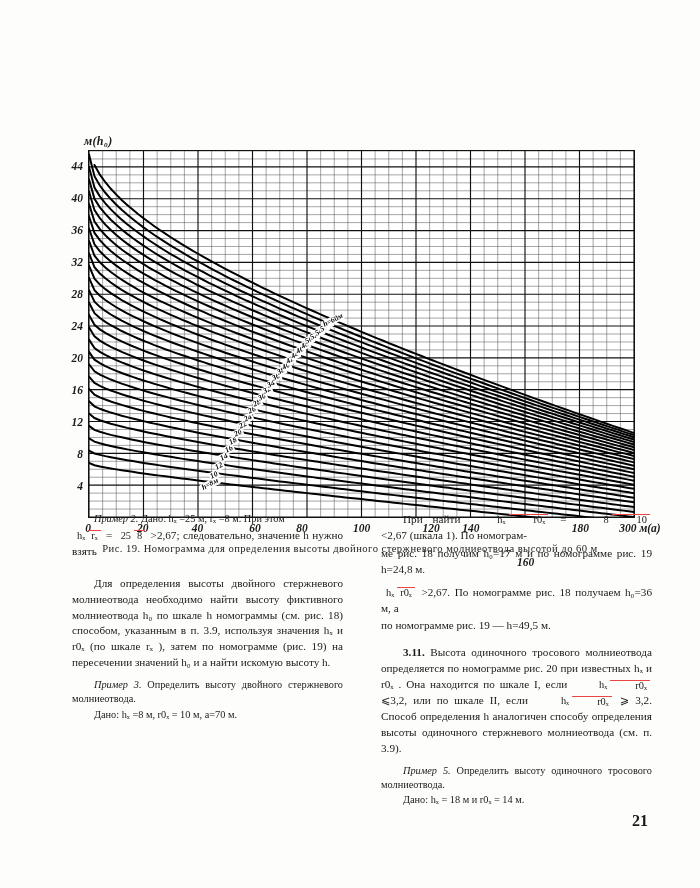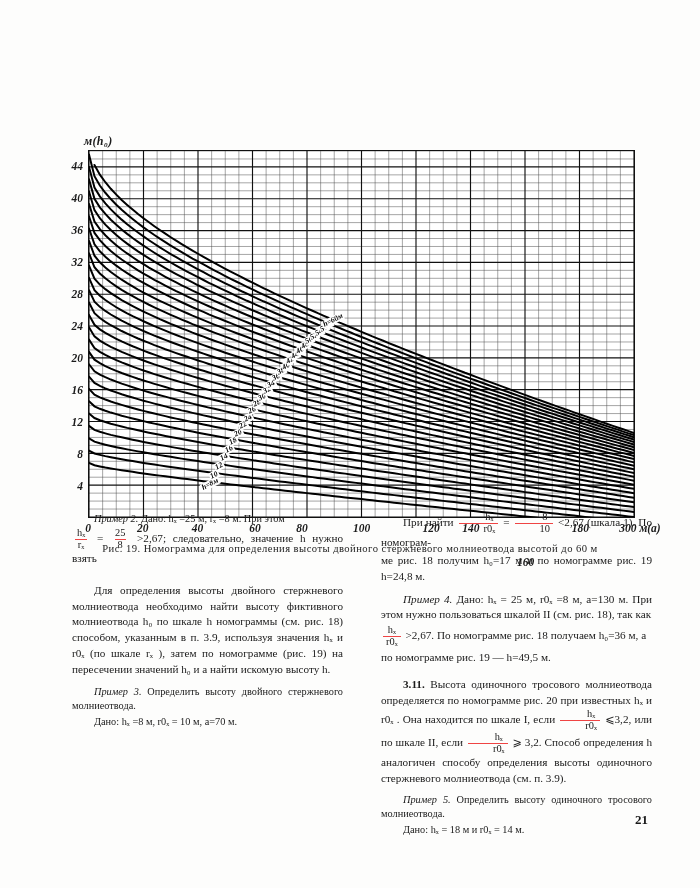--- a/index.html
+++ b/index.html
@@ -133,35 +133,34 @@
   .para-indent { text-indent: 22px; }
   .small-para { font-size: 10.3px; line-height: 1.35; }
   .gap { height: 9px; }
   .gap-sm { height: 5px; }
 
   i.it { font-style: italic; }
   b.bd { font-weight: 700; }
 
   .frac {
     display: inline-flex;
-    flex-direction: column;
     align-items: center;
     vertical-align: middle;
     line-height: 1.05;
     margin: 0 2px;
     font-size: 10.4px;
   }
   .frac .num { padding: 0 3px; }
   .frac .den { border-top: 1px solid #ef4444; padding: 0 3px; }
 
   .page-number {
     position: absolute;
     right: 52px;
     top: 812px;
-    font-size: 13px;
+    font-size: 16px;
     font-weight: 700;
     font-family: "Liberation Serif", serif;
   }
 </style>
 </head>
 <body>
 
 <div class="page">
 
   <div class="figure">
@@ -401,23 +400,20 @@
         <span class="frac">
           <span class="num">8</span>
           <span class="den">10</span>
         </span>
         <span>&lt;2,67 (шкала 1). По номограм-</span>
       </p>
       <p>ме рис. 18 получим h₀=17 м и  по номограмме рис. 19 h=24,8 м.</p>
 
       <div class="gap-sm"></div>
 
-      <p class="para-indent">
-        <i class="it">Пример 4.</i><span> Дано: hₓ = 25 м, r0ₓ =8 м, a=130 м. При этом нужно пользоваться шкалой II (см. рис. 18), так как</span>
-      </p>
       <p>
         <span class="frac">
           <span class="num it">hₓ</span>
           <span class="den it">r0ₓ</span>
         </span>
         <span>&gt;2,67. По номограмме рис. 18 получаем h₀=36 м, а</span>
       </p>
       <p>по номограмме рис. 19 — h=49,5 м.</p>
 
       <div class="gap"></div>

